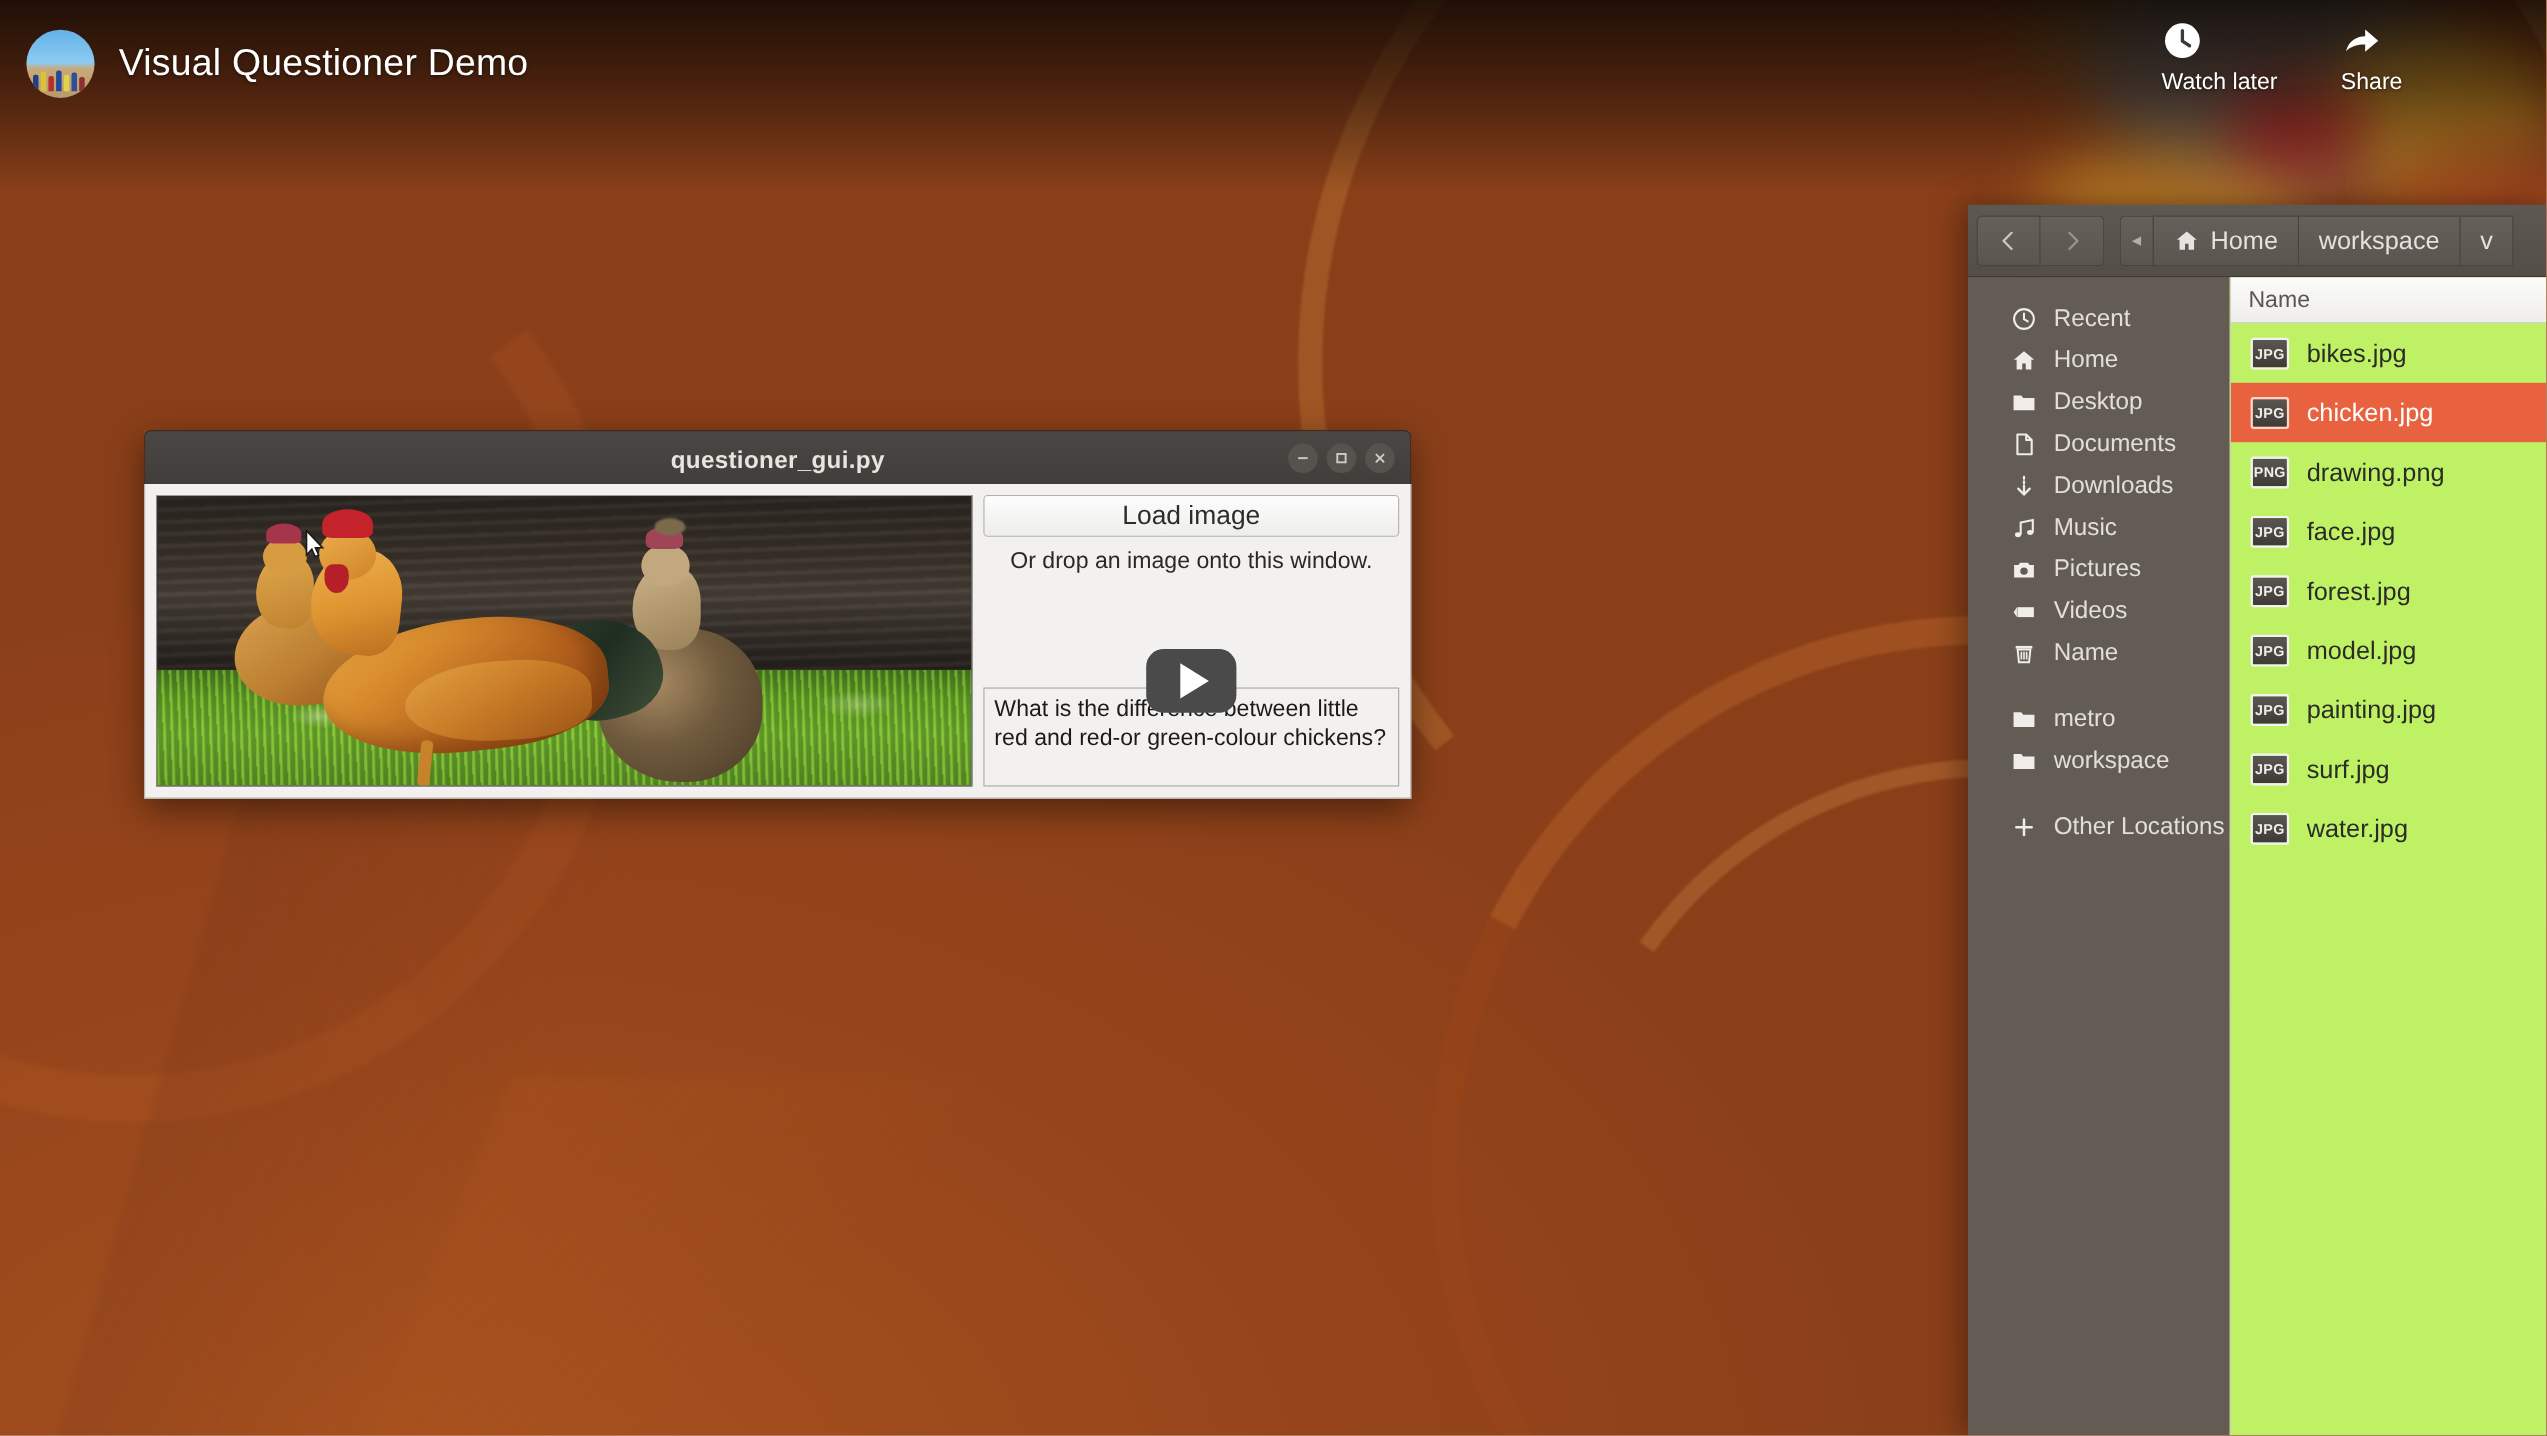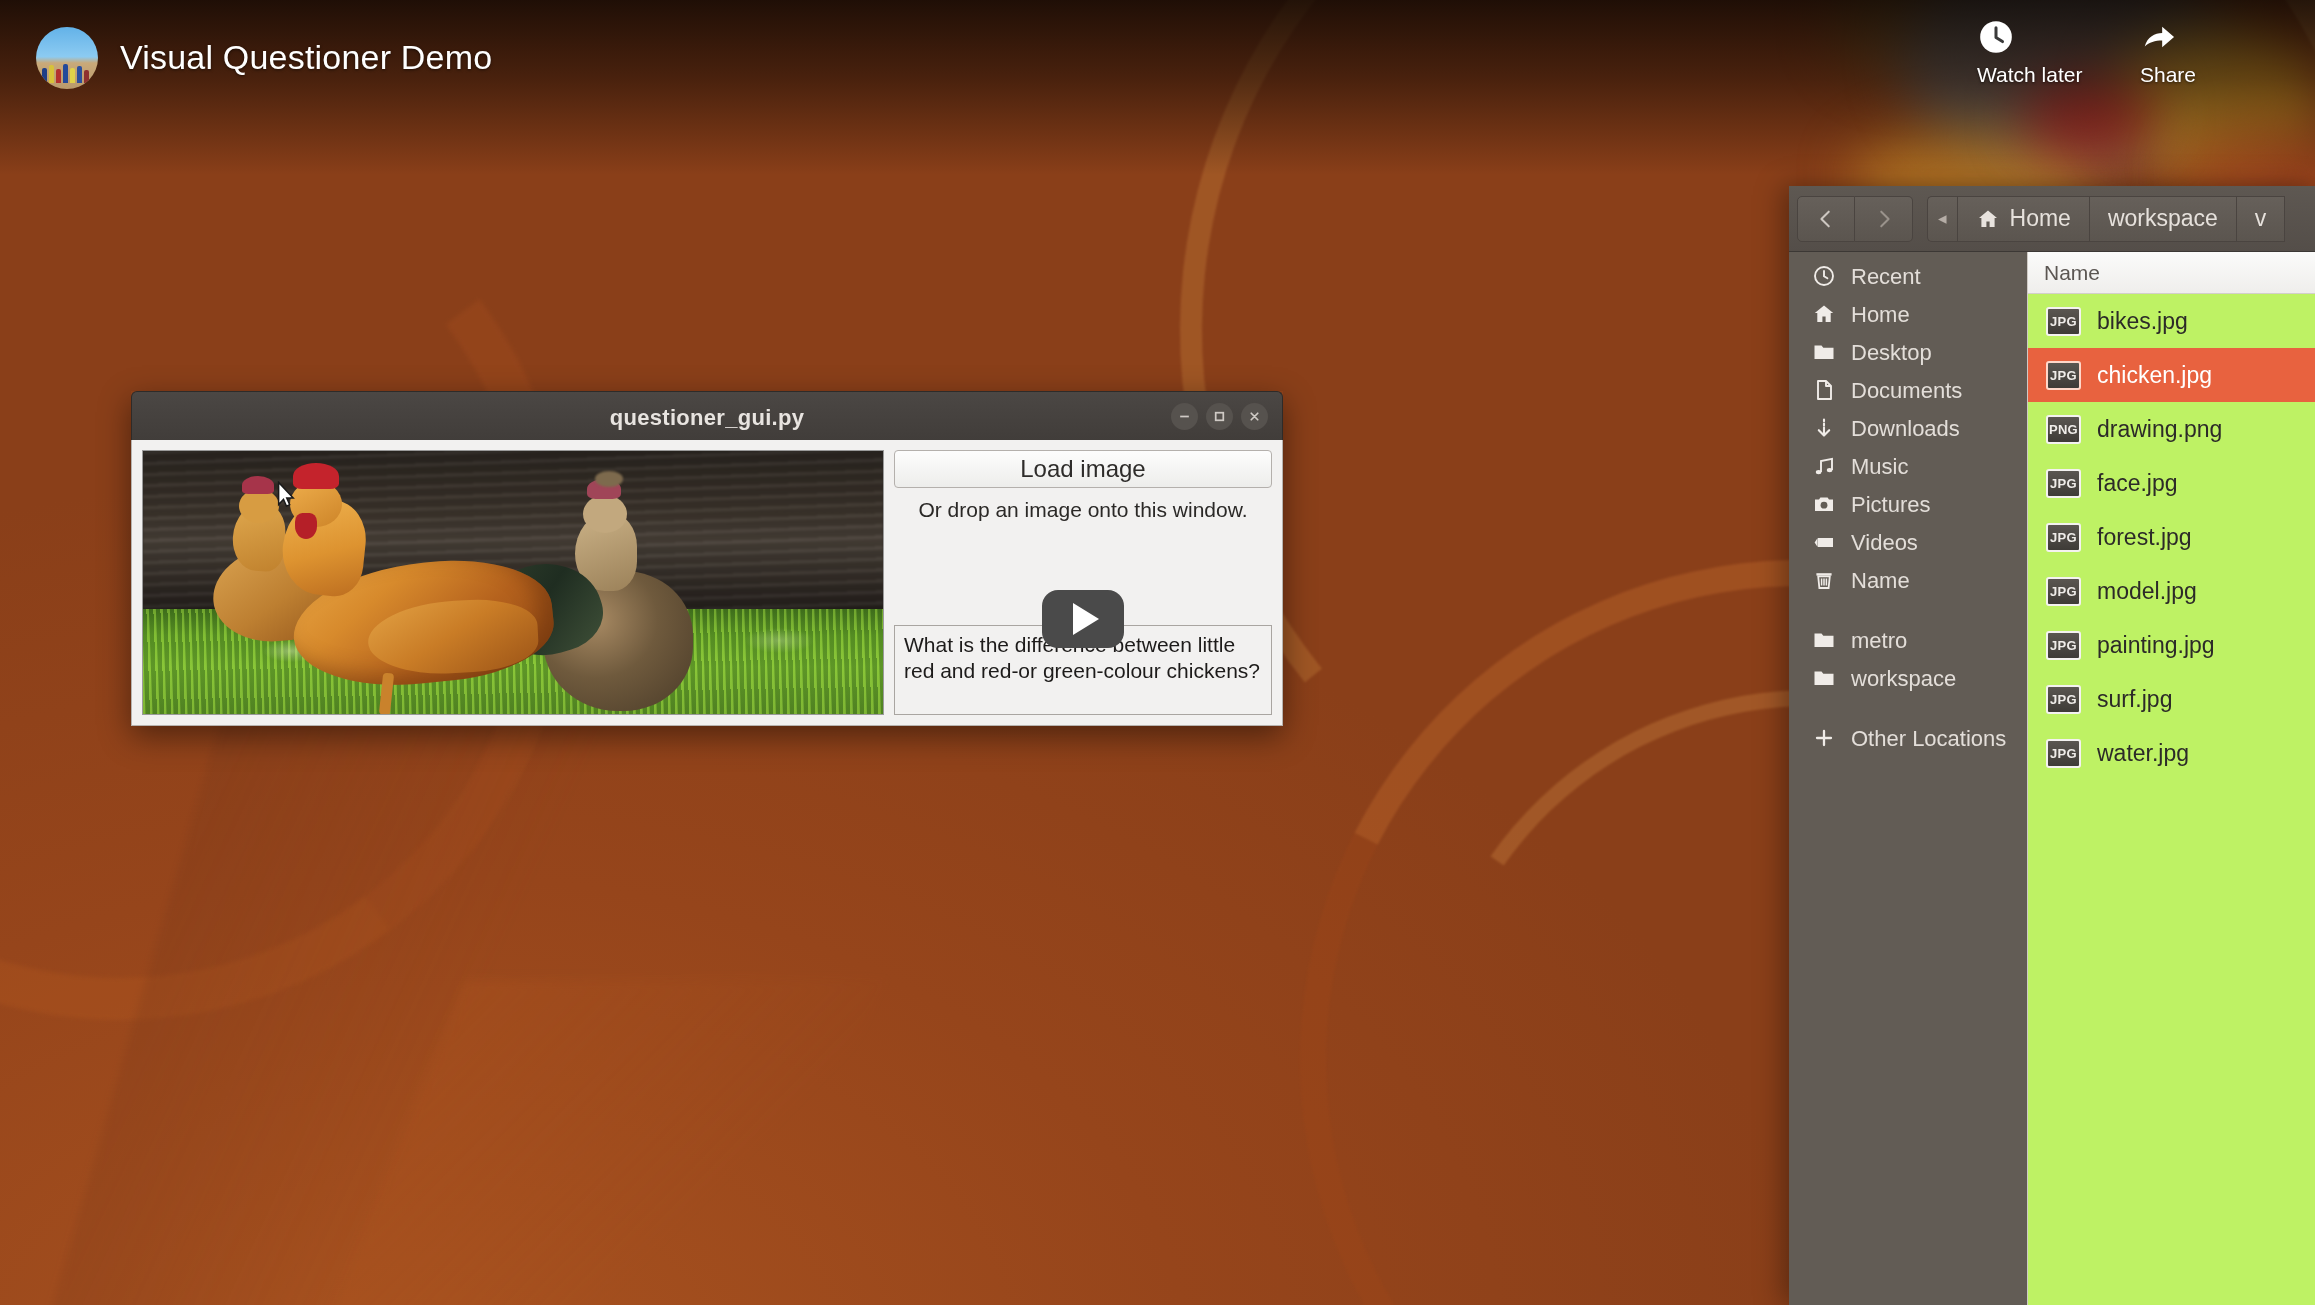--- a/index.html
+++ b/index.html
@@ -98,21 +98,21 @@
   .blob-e { left: 2180px; top: 120px; width: 150px; height: 100px; background: rgba(155,60,30,.60); }
   .blob-f { left: 1830px; top: -40px; width: 160px; height: 120px; background: rgba(120,100,40,.55); }
 
   
   #video-topbar {
     position: absolute; left: 0; top: 0; width: 2315px; height: 175px;
     background: linear-gradient(180deg, rgba(8,4,2,.82) 0%, rgba(20,9,4,.55) 45%, rgba(20,9,4,0) 100%);
     pointer-events: none;
   }
   #topbar-content {
-    position: absolute; left: 12px; top: 0; width: 1976px; height: 175px;
+    position: absolute; left: 0; top: 0; width: 1976px; height: 175px;
   }
   #channel-avatar {
     position: absolute; left: 24px; top: 27px;
     width: 62px; height: 62px; border-radius: 50%;
     overflow: hidden;
     background: linear-gradient(180deg, #63b2e8 0%, #8ccbf2 48%, #c9a979 58%, #b99a6c 100%);
   }
   #channel-avatar .runners {
     position: absolute; left: 0; bottom: 6px; width: 100%; height: 26px;
   }
@@ -402,24 +402,25 @@
   .crumb:last-child { border-right: 1px solid #4a4440; }
   #fm-main { flex: 1; display: flex; min-height: 0; }
   #fm-sidebar {
     width: 238px;
     background: #625c55;
     padding-top: 12px;
     overflow: hidden;
   }
   .place {
     height: 38px;
-    display: flex; align-items: flex-start;
+    display: flex; align-items: flex-end;
     padding-left: 16px;
     color: #e3ded9; font-size: 22px;
     cursor: pointer;
+    margin-left: 16px;
   }
   .place .pl-icon {
     width: 38px; min-width: 38px;
     display: flex; align-items: center; justify-content: center;
     color: #f0ece8;
     margin-right: 8px;
   }
   .place-gap { height: 22px; }
   #fm-files {
     flex: 1;

